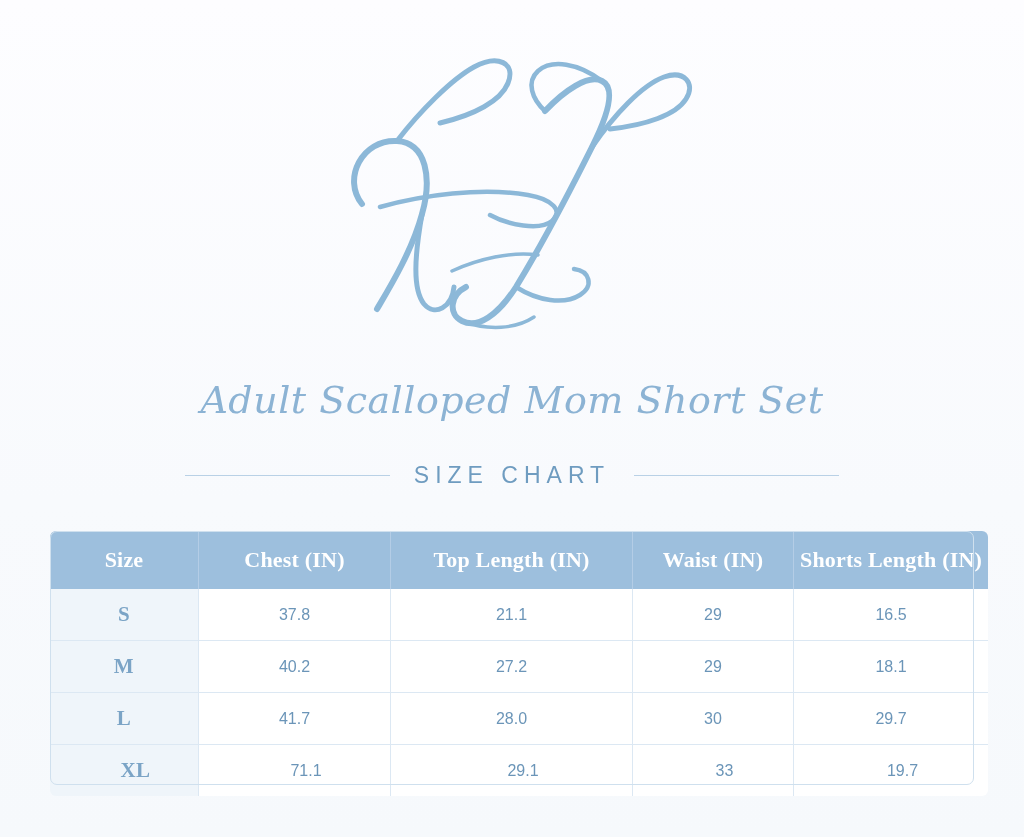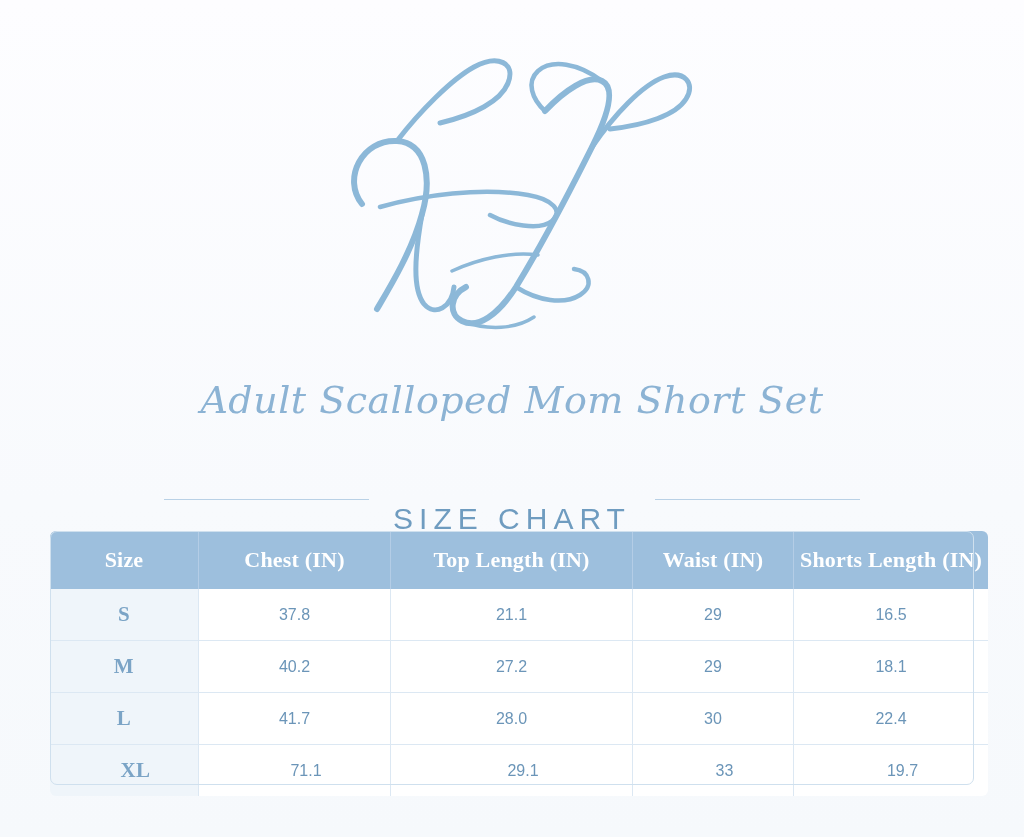--- a/index.html
+++ b/index.html
@@ -62,25 +62,24 @@
     justify-content: center;
     gap: 24px;
   }
   .rule {
     height: 1px;
     background: #b9d1e6;
     width: 205px;
   }
   .subtitle {
     font-family: "Liberation Sans", sans-serif;
-    font-size: 30px;
+    font-size: 23px;
     letter-spacing: 6px;
     color: #6f9cc0;
     white-space: nowrap;
-    margin-top: 40px;
   }
 
   
   .table-wrap {
     position: absolute;
     top: 531px;
     left: 50px;
     width: 924px;
   }
   table.size-chart {
@@ -202,21 +201,21 @@
           <td>40.2</td>
           <td>27.2</td>
           <td>29</td>
           <td>18.1</td>
         </tr>
         <tr>
           <td class="size-cell">L</td>
           <td>41.7</td>
           <td>28.0</td>
           <td>30</td>
-          <td>22.4</td>
+          <td>29.7</td>
         </tr>
         <tr>
           <td class="size-cell">XL</td>
           <td>71.1</td>
           <td>29.1</td>
           <td>33</td>
           <td>19.7</td>
         </tr>
       </tbody>
     </table>

